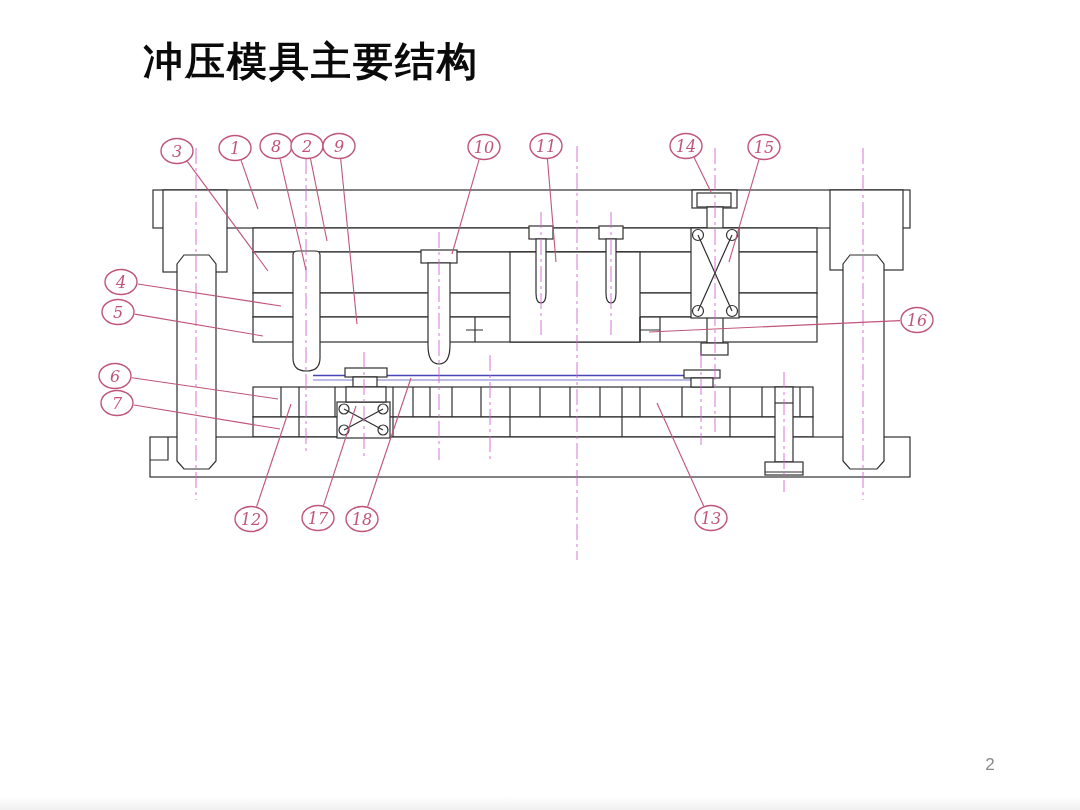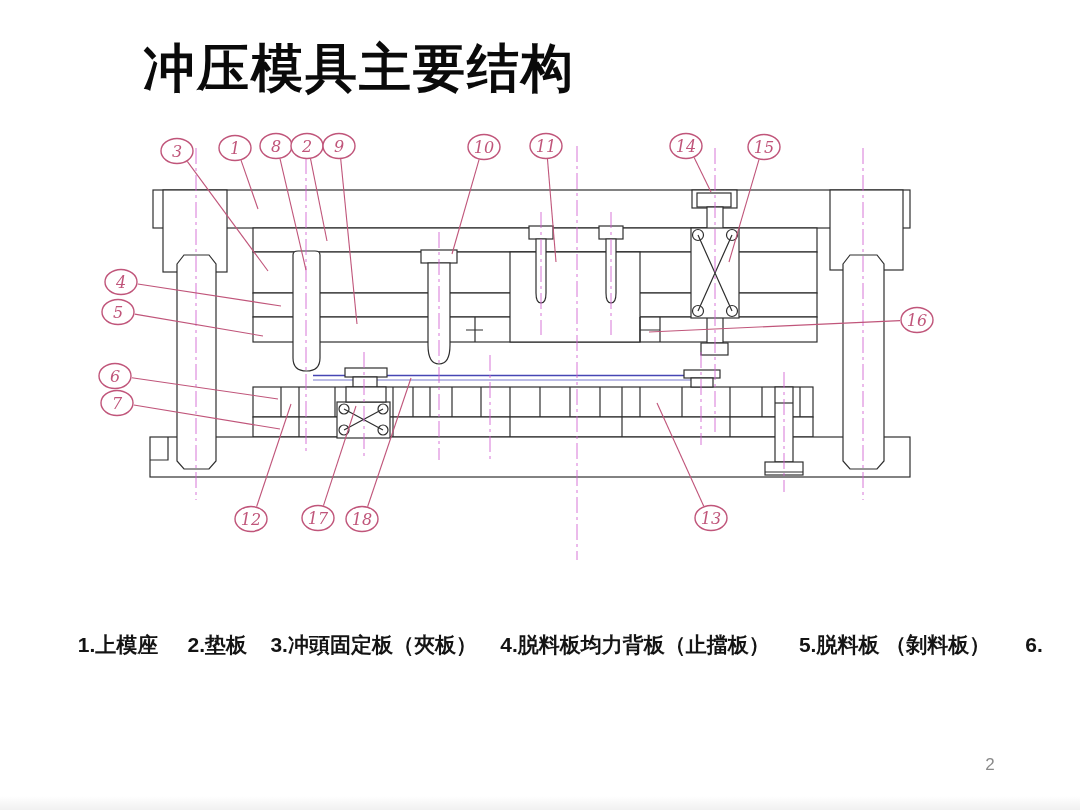--- a/index.html
+++ b/index.html
@@ -2,21 +2,21 @@
 <html><head>
 <meta charset="utf-8">
 <style>
   html,body{margin:0;padding:0;background:#e8e8e8;}
   .slide{
     position:relative;width:1080px;height:810px;background:#ffffff;
     font-family:"Liberation Sans",sans-serif;overflow:hidden;
   }
   .slide-title{
     position:absolute;left:143px;top:34px;
-    font-size:52px;font-weight:900;color:#0a0a0a;letter-spacing:2px;
+    font-size:40px;font-weight:900;color:#0a0a0a;letter-spacing:2px;
     font-family:Liberation Serif, serif;
   }
   .diagram-svg{position:absolute;left:0;top:0;}
   .legend{
     position:absolute;left:72px;top:562px;width:990px;
     font-size:21px;font-weight:bold;color:#141414;line-height:33px;
     white-space:pre-wrap;
   }
   .legend-line{white-space:pre-wrap;}
   .page-number{
@@ -232,21 +232,20 @@
         </g>
         <g>
           <line x1="703.7743409940593" y1="506.23272307856064" x2="657" y2="403" class="leader"></line>
           <ellipse cx="711" cy="518" rx="16" ry="12.5" class="balloon"></ellipse>
           <text x="711" y="523.5" class="balloon-num">13</text>
         </g>
       </g>
   </svg>
 
   <div class="legend">
-    <div class="legend-line"> 1.上模座     2.垫板    3.冲頭固定板（夾板）    4.脱料板均力背板（止擋板）     5.脱料板 （剝料板）      6.</div>
     
     
     
   </div>
 
   <div class="page-number">2</div>
   <div class="bottom-shade"></div>
 </div>
 
 </body></html>

